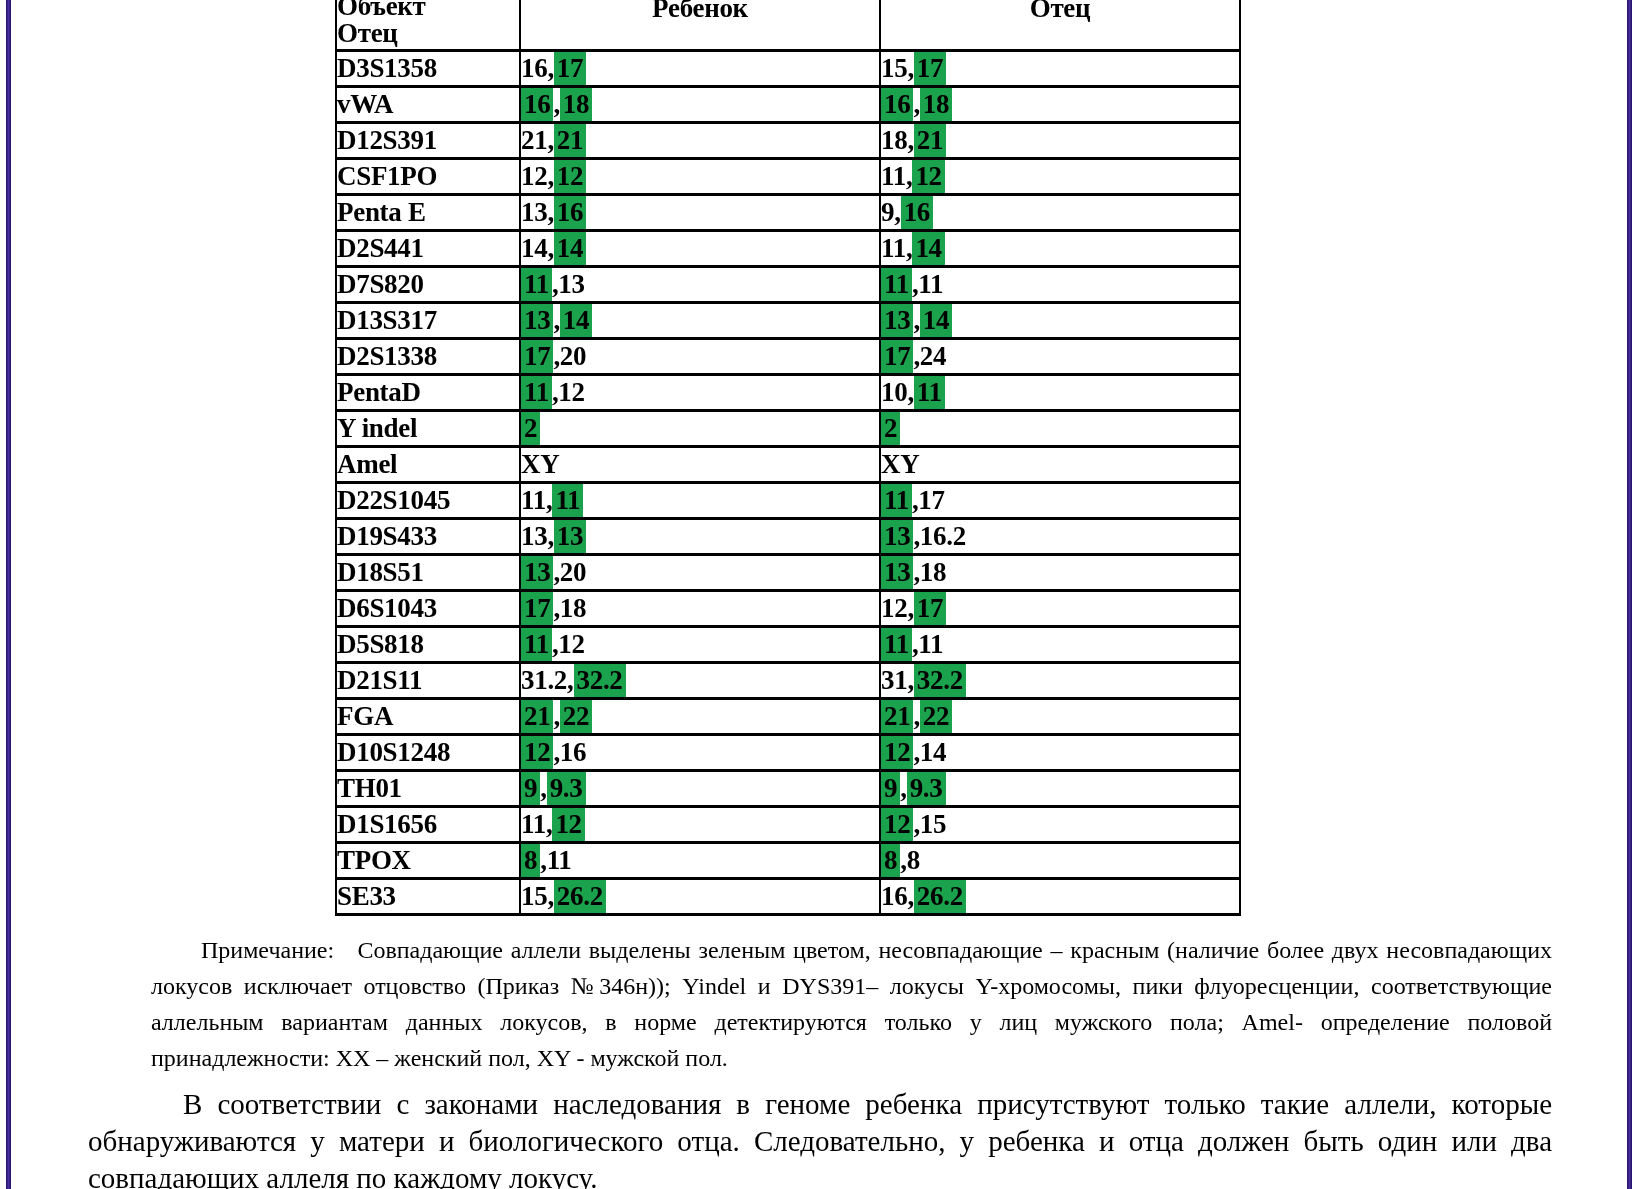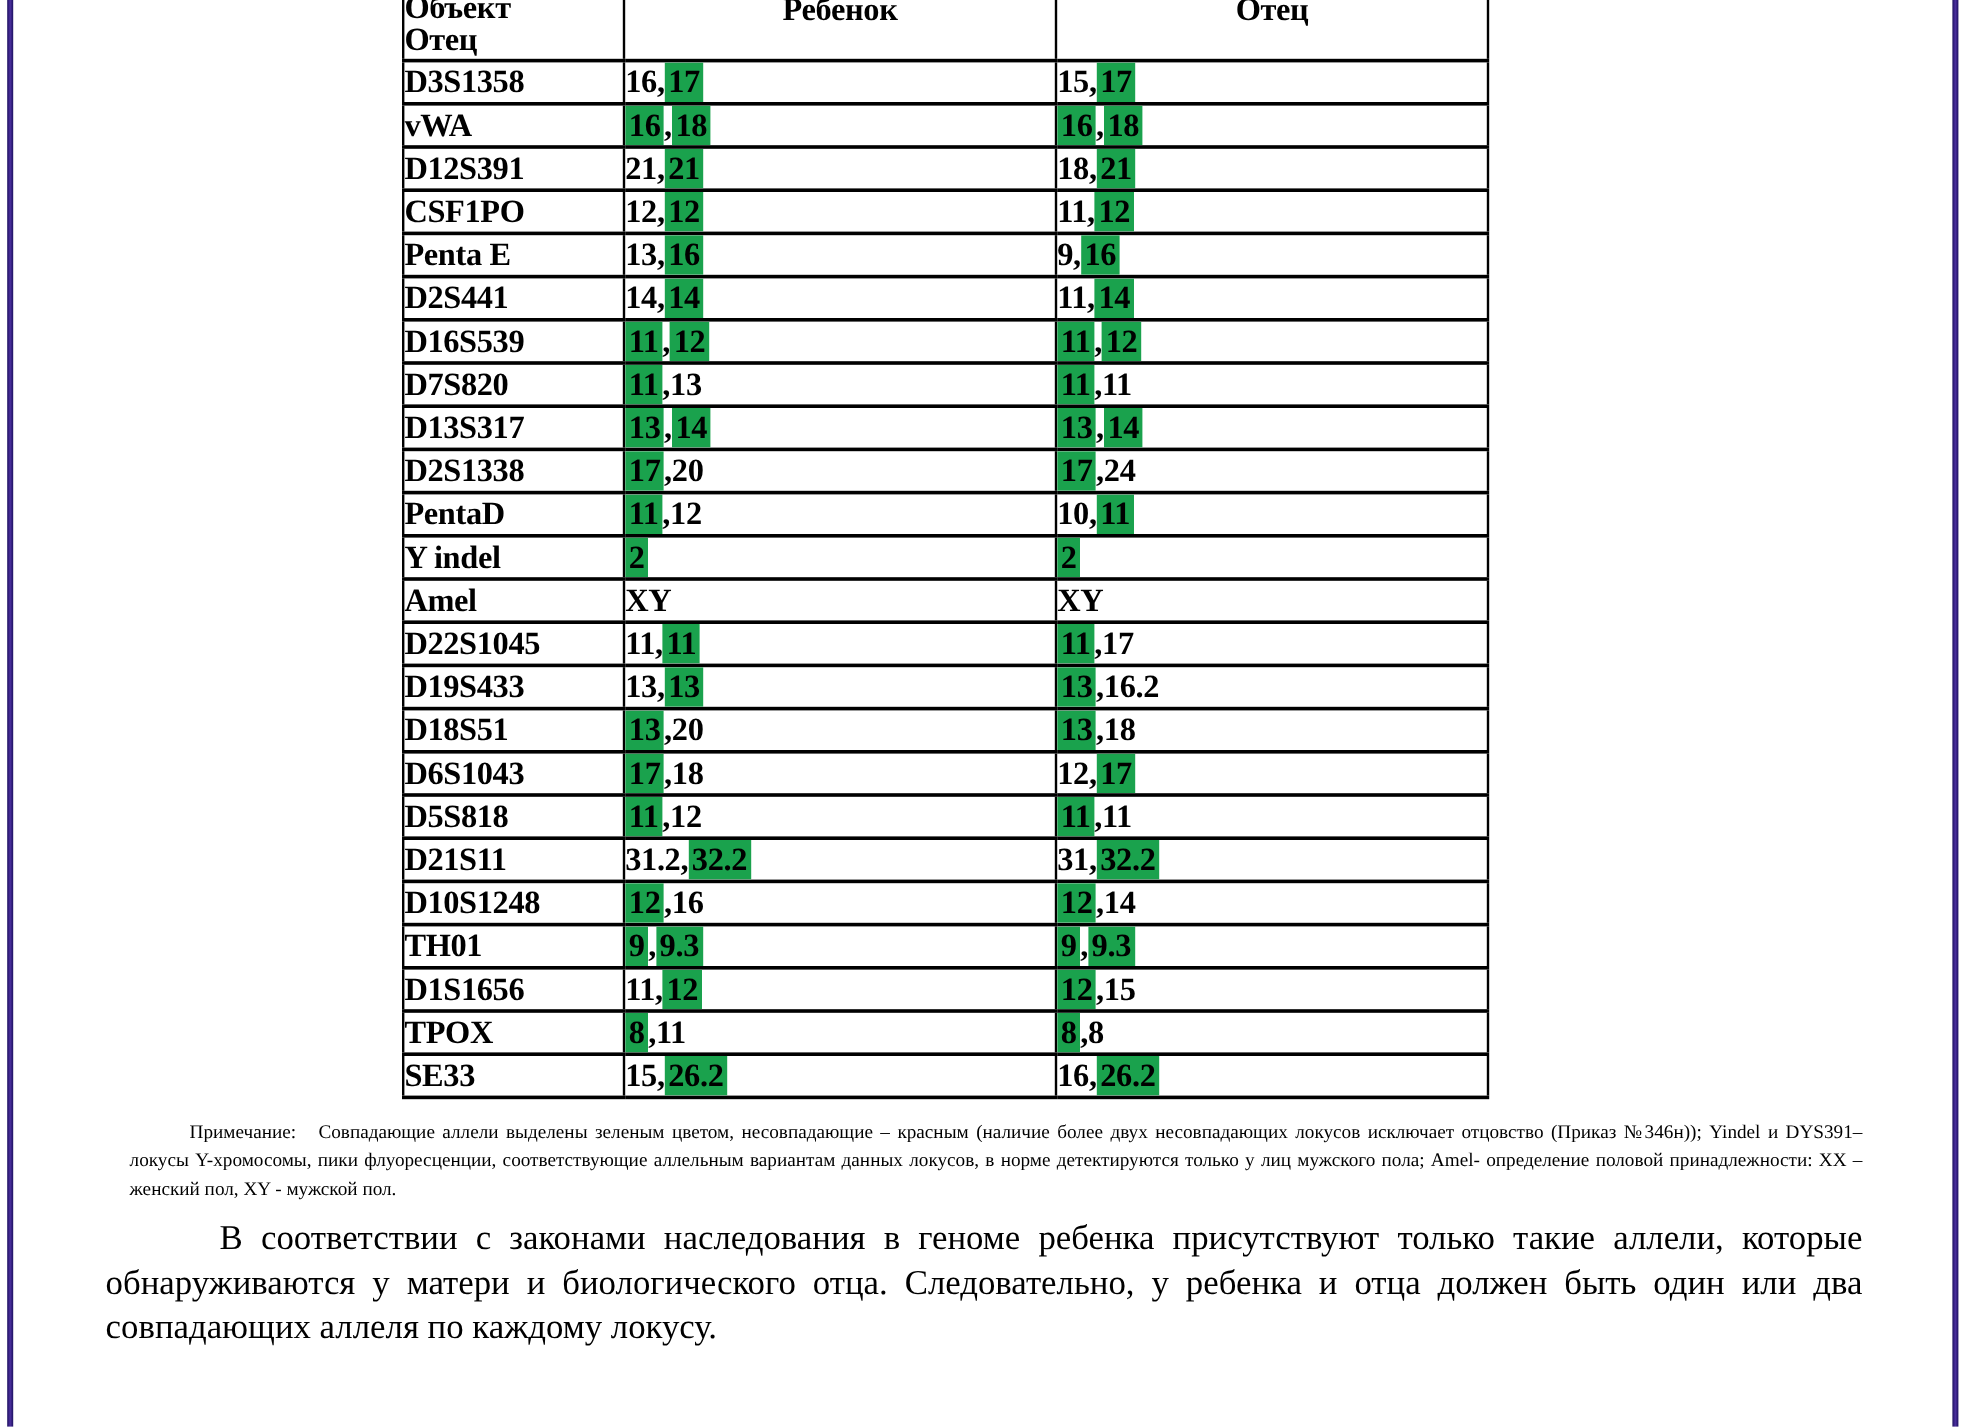--- a/index.html
+++ b/index.html
@@ -66,23 +66,23 @@
   td.val-cell   { text-align: left; }
   .seg { padding-top: 1px; padding-bottom: 2px; }
   .seg.match {
     background: var(--match-color, #1aa24d);
     padding-left: 3px;
     padding-right: 3px;
   }
 
   
   .note {
-    margin: 16px 0 0 20px;
-    font-size: 16px;
-    line-height: 24px;
+    margin: 16px 0 0 63px;
+    font-size: 24px;
+    line-height: 36px;
     text-align: justify;
     text-indent: 50px;
   }
 
   
   .body-par {
     margin: 10px 0 0 0;
     font-size: 29px;
     line-height: 37px;
     text-align: justify;
@@ -138,25 +138,20 @@
           <td class="locus-cell">Penta E</td>
           <td class="val-cell"><span class="seg">13,</span><span class="seg match">16</span></td>
           <td class="val-cell"><span class="seg">9,</span><span class="seg match">16</span></td>
         </tr>
         <tr>
           <td class="locus-cell">D2S441</td>
           <td class="val-cell"><span class="seg">14,</span><span class="seg match">14</span></td>
           <td class="val-cell"><span class="seg">11,</span><span class="seg match">14</span></td>
         </tr>
         <tr>
-          <td class="locus-cell">D16S539</td>
-          <td class="val-cell"><span class="seg match">11</span><span class="seg">,</span><span class="seg match">12</span></td>
-          <td class="val-cell"><span class="seg match">11</span><span class="seg">,</span><span class="seg match">12</span></td>
-        </tr>
-        <tr>
           <td class="locus-cell">D7S820</td>
           <td class="val-cell"><span class="seg match">11</span><span class="seg">,13</span></td>
           <td class="val-cell"><span class="seg match">11</span><span class="seg">,11</span></td>
         </tr>
         <tr>
           <td class="locus-cell">D13S317</td>
           <td class="val-cell"><span class="seg match">13</span><span class="seg">,</span><span class="seg match">14</span></td>
           <td class="val-cell"><span class="seg match">13</span><span class="seg">,</span><span class="seg match">14</span></td>
         </tr>
         <tr>
@@ -203,20 +198,25 @@
           <td class="locus-cell">D5S818</td>
           <td class="val-cell"><span class="seg match">11</span><span class="seg">,12</span></td>
           <td class="val-cell"><span class="seg match">11</span><span class="seg">,11</span></td>
         </tr>
         <tr>
           <td class="locus-cell">D21S11</td>
           <td class="val-cell"><span class="seg">31.2,</span><span class="seg match">32.2</span></td>
           <td class="val-cell"><span class="seg">31,</span><span class="seg match">32.2</span></td>
         </tr>
         <tr>
+          <td class="locus-cell">FGA</td>
+          <td class="val-cell"><span class="seg match">21</span><span class="seg">,</span><span class="seg match">22</span></td>
+          <td class="val-cell"><span class="seg match">21</span><span class="seg">,</span><span class="seg match">22</span></td>
+        </tr>
+        <tr>
           <td class="locus-cell">D10S1248</td>
           <td class="val-cell"><span class="seg match">12</span><span class="seg">,16</span></td>
           <td class="val-cell"><span class="seg match">12</span><span class="seg">,14</span></td>
         </tr>
         <tr>
           <td class="locus-cell">TH01</td>
           <td class="val-cell"><span class="seg match">9</span><span class="seg">,</span><span class="seg match">9.3</span></td>
           <td class="val-cell"><span class="seg match">9</span><span class="seg">,</span><span class="seg match">9.3</span></td>
         </tr>
         <tr>

